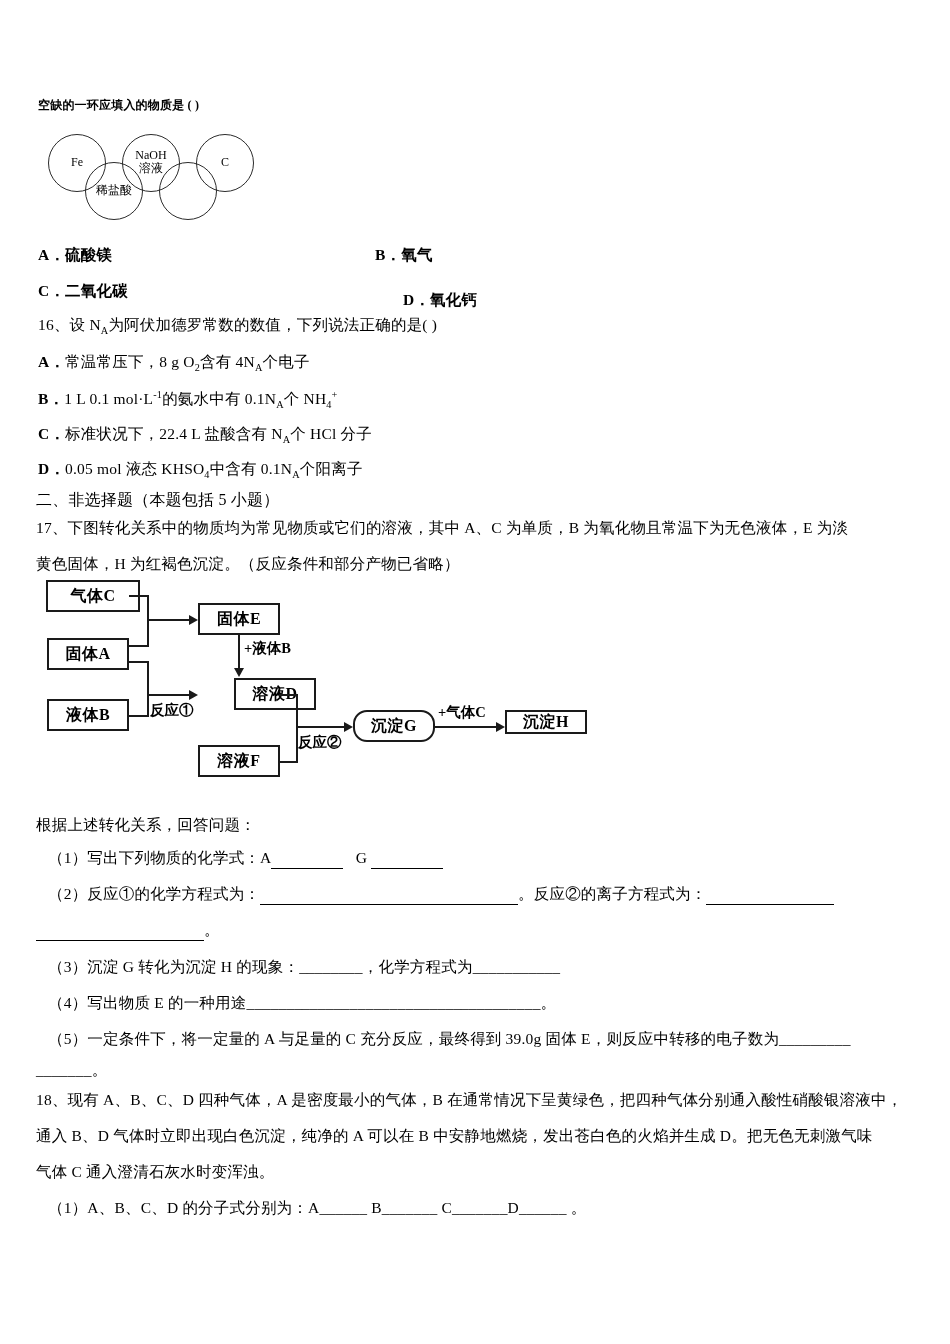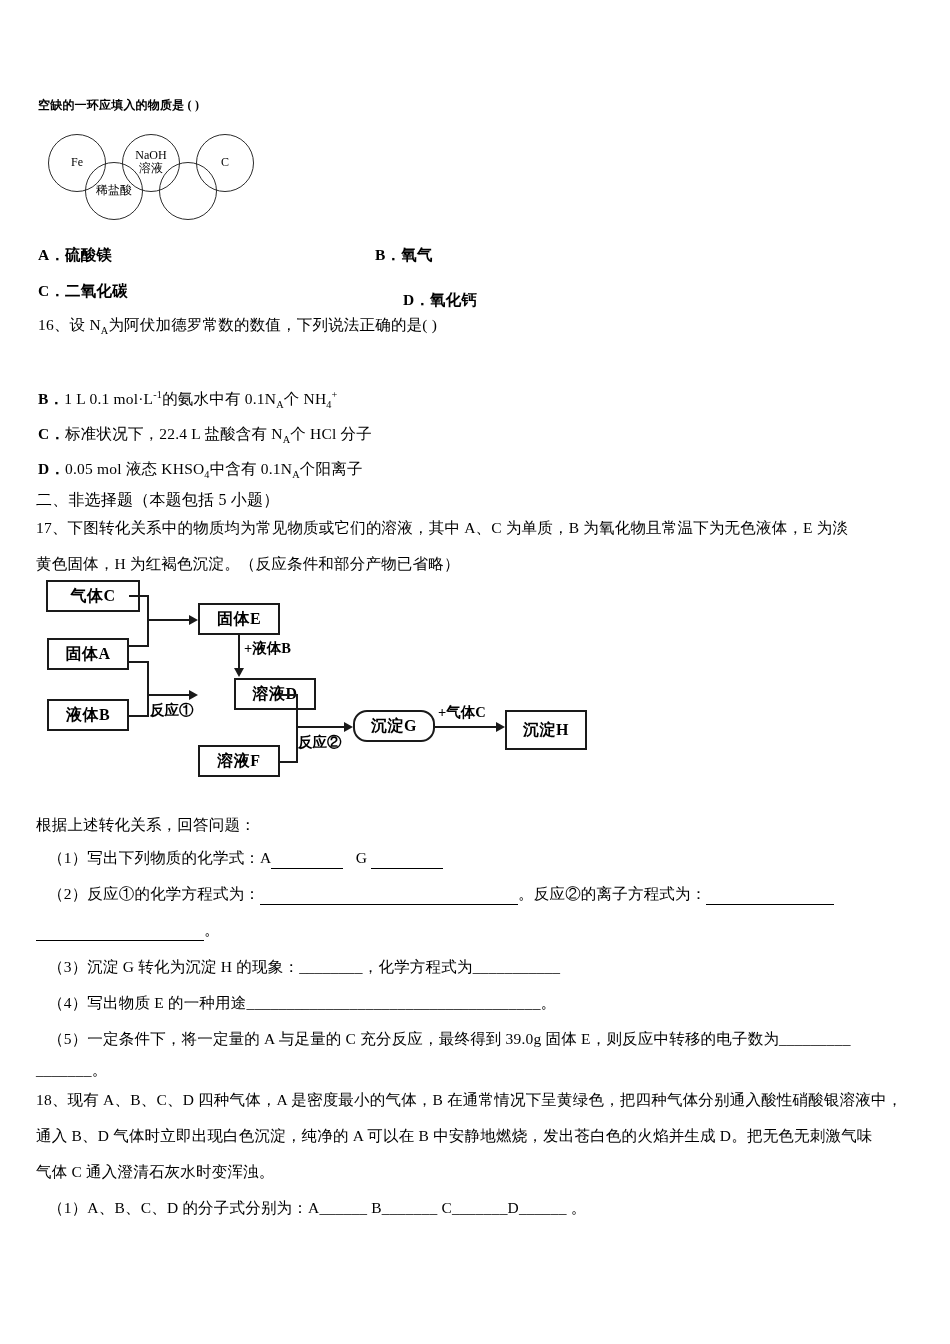--- a/index.html
+++ b/index.html
@@ -142,20 +142,23 @@
     <span class="opt-label">C．</span><span class="bold">二氧化碳</span>
   </div>
   <div class="ln" style="left:375px; top:290px;margin-left:28px;">
     <span class="opt-label">D．</span><span class="bold">氧化钙</span>
   </div>
 
   <div class="ln" style="left:38px; top:315px;">
     <span>16、</span><span>设 N</span><sub>A</sub><span>为阿伏加德罗常数的数值，下列说法正确的是(      )</span>
   </div>
 
+  <div class="ln" style="left:38px; top:352px;">
+    <span class="opt-label">A．</span><span>常温常压下，8 g O<sub>2</sub>含有 4N<sub>A</sub>个电子</span>
+  </div>
   <div class="ln" style="left:38px; top:389px;">
     <span class="opt-label">B．</span><span>1 L 0.1 mol·L<sup>-1</sup>的氨水中有 0.1N<sub>A</sub>个 NH<sub>4</sub><sup>+</sup></span>
   </div>
   <div class="ln" style="left:38px; top:424px;">
     <span class="opt-label">C．</span><span>标准状况下，22.4 L 盐酸含有 N<sub>A</sub>个 HCl 分子</span>
   </div>
   <div class="ln" style="left:38px; top:459px;">
     <span class="opt-label">D．</span><span>0.05 mol 液态 KHSO<sub>4</sub>中含有 0.1N<sub>A</sub>个阳离子</span>
   </div>
 
@@ -189,21 +192,21 @@
     </div>
 
     <div class="fbox" style="left:158px; top:170px; width:82px; height:32px;">
       <span>溶液F</span>
     </div>
 
     <div class="fbox" style="left:313px; top:135px; width:82px; height:32px;border-radius:14px;">
       <span>沉淀G</span>
     </div>
 
-    <div class="fbox" style="left:465px; top:135px; width:82px; height:40px;">
+    <div class="fbox" style="left:465px; top:135px; width:82px; height:24px;">
       <span>沉淀H</span>
     </div>
 
     <div class="seg h" style="left:89px; top:20px; width:20px;"></div>
     <div class="seg h" style="left:89px; top:70px; width:20px;"></div>
     <div class="seg v" style="left:107px; top:20px; height:52px;"></div>
     <div class="seg h" style="left:107px; top:44px; width:43px;"></div>
     <div class="arrowhead" style="left:149px; top:40px;"></div>
 
     <div class="seg h" style="left:89px; top:86px; width:20px;"></div>

